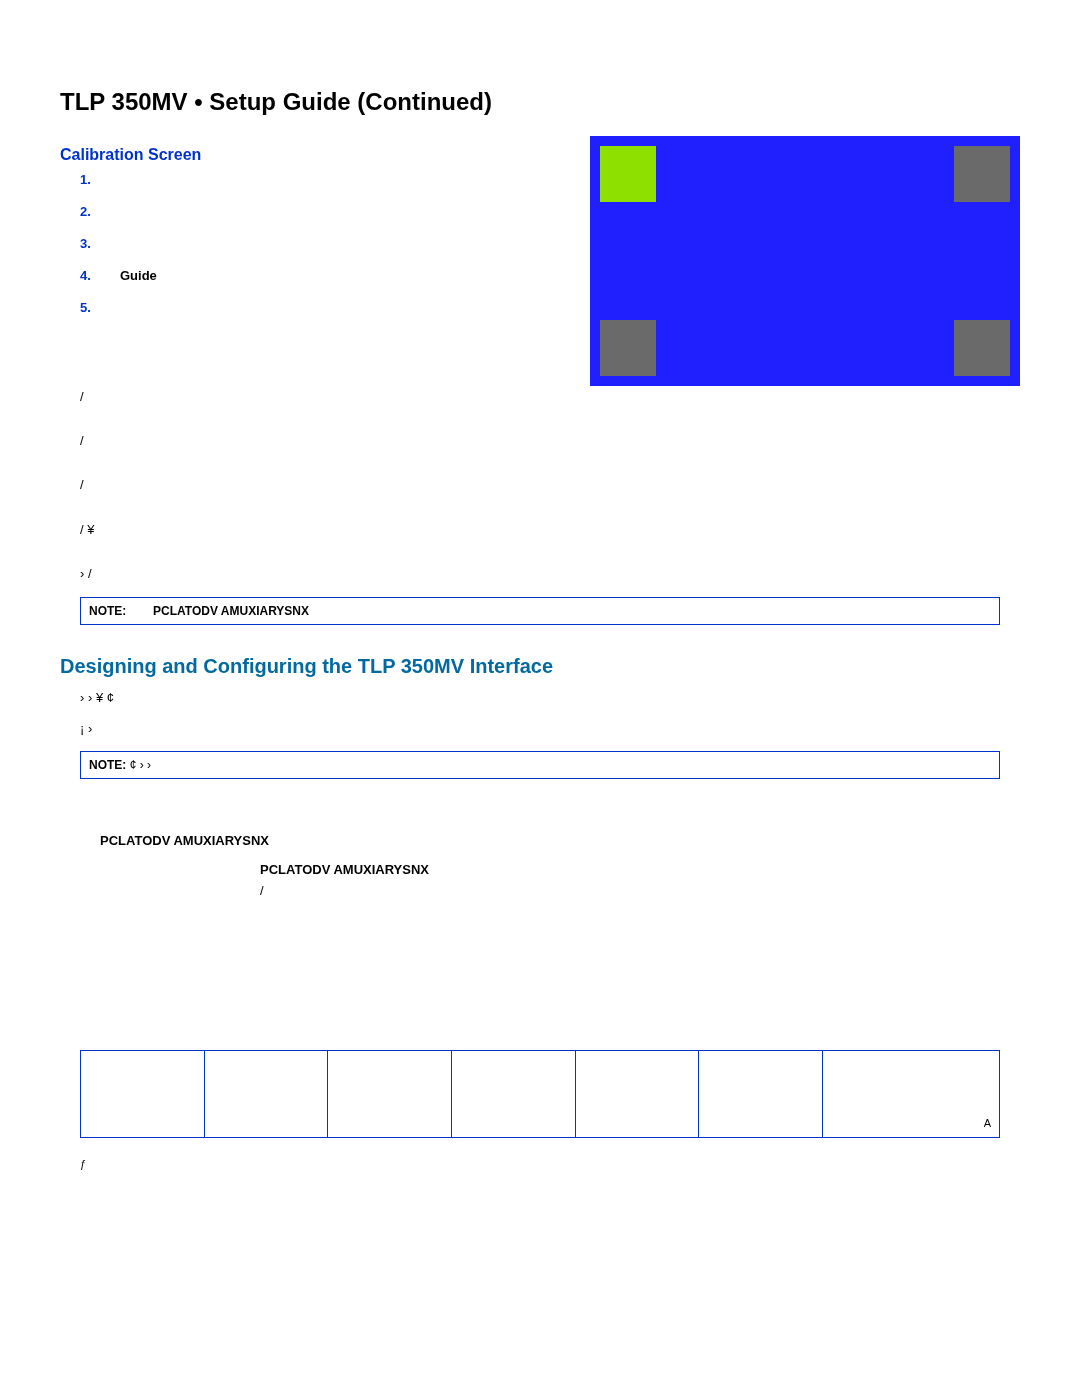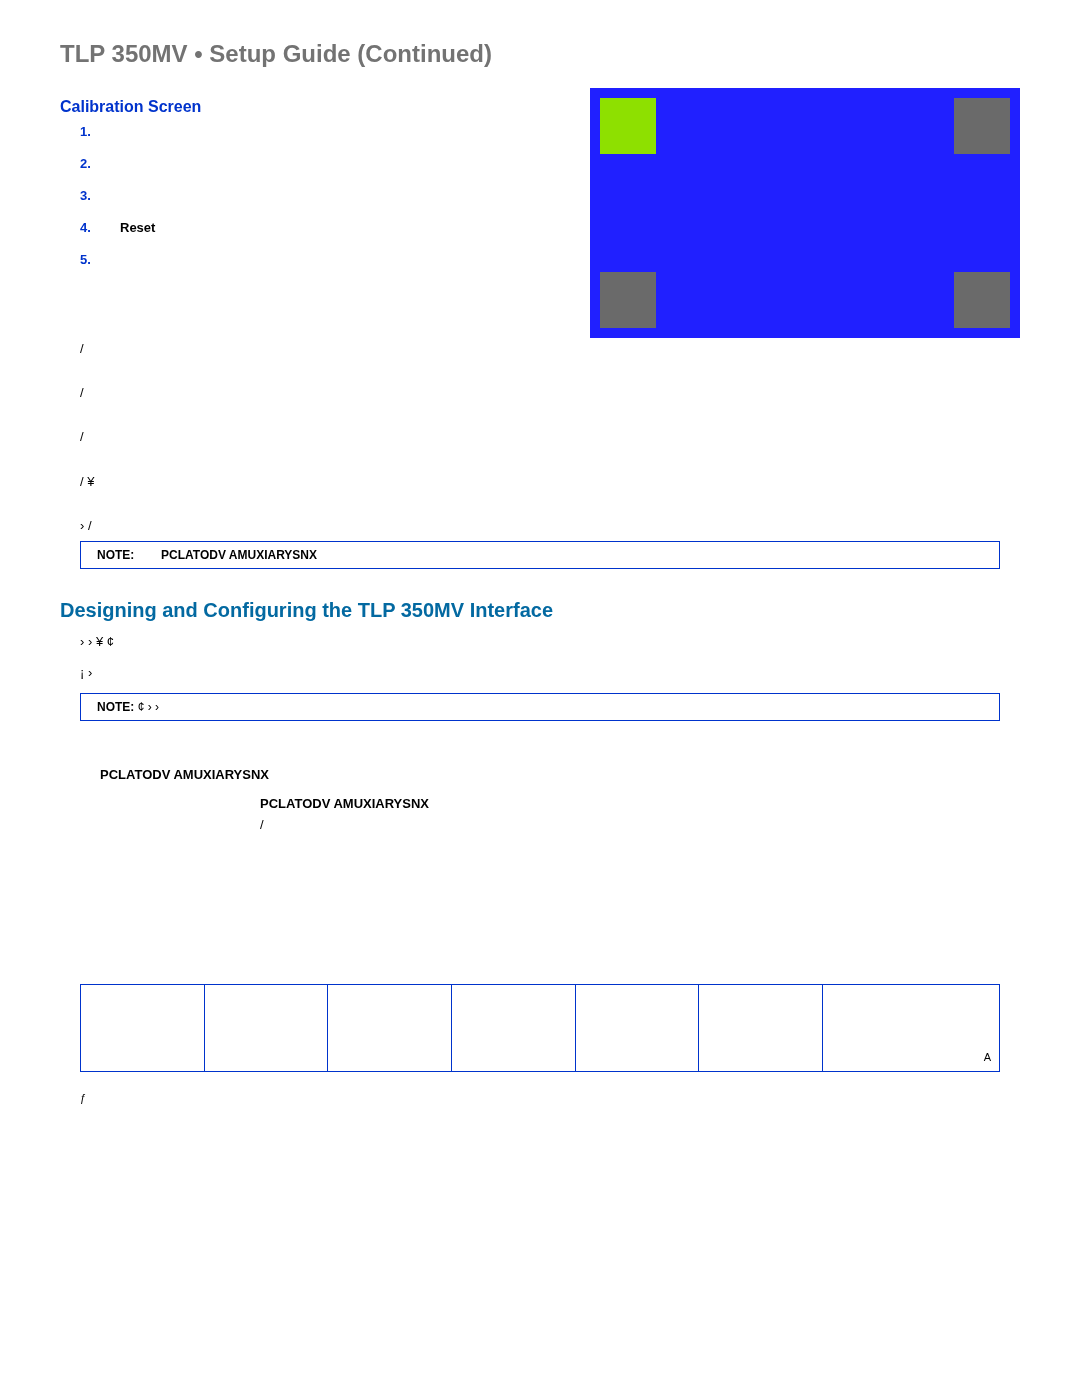--- a/index.html
+++ b/index.html
@@ -8,22 +8,23 @@
     font-family: Arial, Helvetica, sans-serif;
     font-size: 13px;
     color: #000;
     background: #fff;
     width: 1080px;
     box-sizing: border-box;
   }
   .page-title {
     font-size: 24px;
     font-weight: bold;
-    color: #737373;
+    color: #000000;
     margin-bottom: 20px;
+    margin-top: 48px;
   }
   .section-heading-blue {
     color: #0033cc;
     font-weight: bold;
     font-size: 16px;
     margin-top: 10px;
     margin-bottom: 8px;
   }
   .major-heading-blue {
     color: #0369a1;
@@ -73,22 +74,22 @@
     color: #0033cc;
     font-weight: bold;
   }
   .step-bold { font-weight: bold; }
   .reset-body {
     padding-left: 20px;
     line-height: 1.7;
   }
   .note-box {
     border: 1px solid #0033cc;
-    padding: 6px 16px;
-    margin: 4px 20px;
+    padding: 6px 8px;
+    margin: 12px 20px;
     font-size: 12px;
   }
   .note-box .note-label { font-weight: bold; }
   .note-box .note-strong { font-weight: bold; }
   .para {
     padding-left: 20px;
     line-height: 1.6;
     margin-bottom: 10px;
   }
   .config-item {
@@ -131,21 +132,21 @@
       <li>
         <span class="num">2.</span>
         <span></span>
       </li>
       <li>
         <span class="num">3.</span>
         <span></span>
       </li>
       <li>
         <span class="num">4.</span>
-        <span class="step-bold">Reset</span>
+        <span class="step-bold">Guide</span>
       </li>
       <li>
         <span class="num">5.</span>
         <span></span>
       </li>
     </ol>
 
   </div>
 
   <div class="figure-col">

